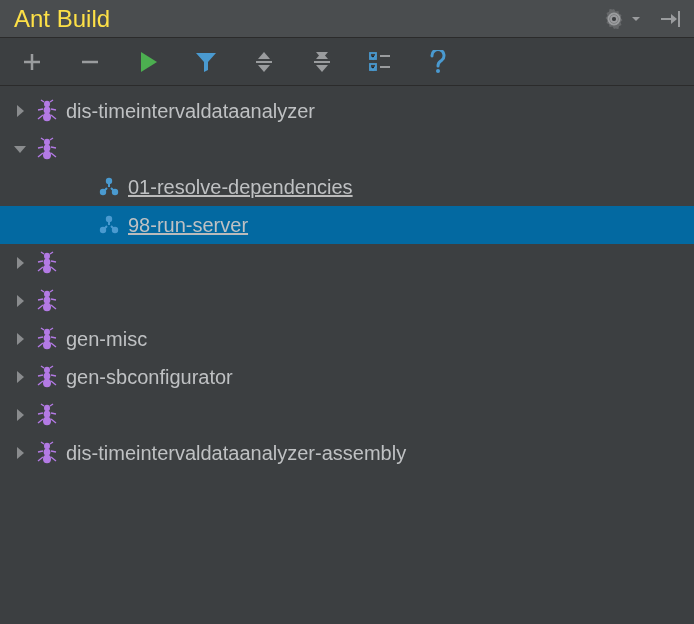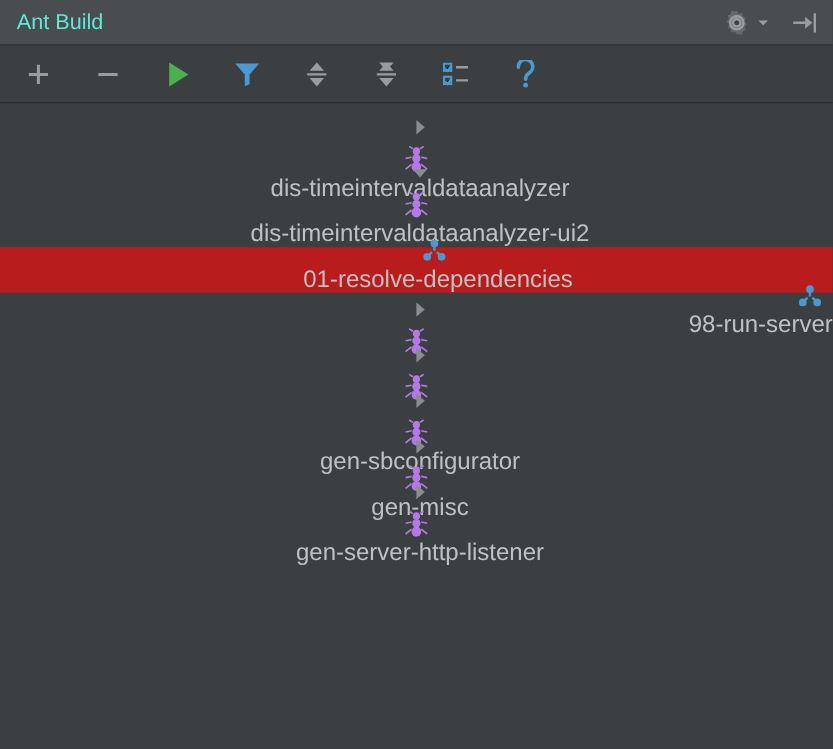--- a/index.html
+++ b/index.html
@@ -15,22 +15,22 @@
   .titlebar {
     height: 38px;
     background: #4a4d4f;
     display: flex;
     align-items: center;
     justify-content: space-between;
     padding: 0 10px 0 14px;
     border-bottom: 1px solid #2b2b2b;
   }
   .titlebar-title {
-    color: #5eead4;
-    font-size: 18px;
+    color: #fde047;
+    font-size: 24px;
   }
   .titlebar-actions {
     display: flex;
     align-items: center;
     gap: 16px;
   }
   .toolbar {
     height: 48px;
     display: flex;
     align-items: center;
@@ -48,25 +48,23 @@
   }
   .tree {
     padding-top: 6px;
   }
   .row {
     height: 38px;
     display: flex;
     align-items: center;
     padding-left: 6px;
     cursor: pointer;
-    flex-direction: column;
   }
   .row.selected {
-    background: #b91c1c;
-    align-items: flex-end;
+    background: #0369a1;
   }
   .arrow {
     width: 28px;
     height: 28px;
     display: flex;
     align-items: center;
     justify-content: center;
     flex-shrink: 0;
   }
   .arrow.hidden { visibility: hidden; }
@@ -77,21 +75,21 @@
     align-items: center;
     justify-content: center;
     margin-right: 6px;
     flex-shrink: 0;
   }
   .node-label {
     color: #bfc1c3;
     font-size: 20px;
     white-space: nowrap;
   }
-  .child { padding-left: 36px; }
+  .child { padding-left: 68px; text-decoration: underline; }
   svg { display: block; }
 </style>
 </head>
 <body>
 
 <div class="titlebar">
   <span class="titlebar-title">Ant Build</span>
   <div class="titlebar-actions">
     <span class="tool-icon">
       <svg width="20" height="20" viewBox="0 0 20 20">
@@ -194,21 +192,20 @@
         </svg>
       </span>
       <span class="node-icon">
         <svg width="22" height="24" viewBox="0 0 22 24">
           <ellipse cx="11" cy="5" rx="3" ry="3.2" fill="#b37ae4"></ellipse>
           <ellipse cx="11" cy="11" rx="3.4" ry="3.6" fill="#b37ae4"></ellipse>
           <ellipse cx="11" cy="18" rx="4" ry="4.2" fill="#b37ae4"></ellipse>
           <path stroke="#b37ae4" stroke-width="1.4" fill="none" d="M8 3l-3-2M14 3l3-2M7 10l-5 1M15 10l5 1M7 16l-5 4M15 16l5 4"></path>
         </svg>
       </span>
-      <span class="node-label">dis-timeintervaldataanalyzer-ui2</span>
     </div>
     <div class="row child">
       <span class="arrow hidden"></span>
       <span class="node-icon">
         <svg width="22" height="20" viewBox="0 0 22 20">
           <circle cx="11" cy="4" r="3.2" fill="#4a9ad0"></circle>
           <circle cx="5" cy="15" r="3.2" fill="#4a9ad0"></circle>
           <circle cx="17" cy="15" r="3.2" fill="#4a9ad0"></circle>
           <path stroke="#4a9ad0" stroke-width="2" d="M11 6v4M9 11l-3 3M13 11l3 3"></path>
         </svg>
@@ -264,47 +261,62 @@
         </svg>
       </span>
       <span class="node-icon">
         <svg width="22" height="24" viewBox="0 0 22 24">
           <ellipse cx="11" cy="5" rx="3" ry="3.2" fill="#b37ae4"></ellipse>
           <ellipse cx="11" cy="11" rx="3.4" ry="3.6" fill="#b37ae4"></ellipse>
           <ellipse cx="11" cy="18" rx="4" ry="4.2" fill="#b37ae4"></ellipse>
           <path stroke="#b37ae4" stroke-width="1.4" fill="none" d="M8 3l-3-2M14 3l3-2M7 10l-5 1M15 10l5 1M7 16l-5 4M15 16l5 4"></path>
         </svg>
       </span>
+      <span class="node-label">gen-misc</span>
+    </div>
+    <div class="row">
+      <span class="arrow">
+        <svg width="14" height="14" viewBox="0 0 14 14">
+          <path fill="#8a8c8e" d="M4 1l7 6-7 6z"></path>
+        </svg>
+      </span>
+      <span class="node-icon">
+        <svg width="22" height="24" viewBox="0 0 22 24">
+          <ellipse cx="11" cy="5" rx="3" ry="3.2" fill="#b37ae4"></ellipse>
+          <ellipse cx="11" cy="11" rx="3.4" ry="3.6" fill="#b37ae4"></ellipse>
+          <ellipse cx="11" cy="18" rx="4" ry="4.2" fill="#b37ae4"></ellipse>
+          <path stroke="#b37ae4" stroke-width="1.4" fill="none" d="M8 3l-3-2M14 3l3-2M7 10l-5 1M15 10l5 1M7 16l-5 4M15 16l5 4"></path>
+        </svg>
+      </span>
       <span class="node-label">gen-sbconfigurator</span>
     </div>
     <div class="row">
       <span class="arrow">
         <svg width="14" height="14" viewBox="0 0 14 14">
           <path fill="#8a8c8e" d="M4 1l7 6-7 6z"></path>
         </svg>
       </span>
       <span class="node-icon">
         <svg width="22" height="24" viewBox="0 0 22 24">
           <ellipse cx="11" cy="5" rx="3" ry="3.2" fill="#b37ae4"></ellipse>
           <ellipse cx="11" cy="11" rx="3.4" ry="3.6" fill="#b37ae4"></ellipse>
           <ellipse cx="11" cy="18" rx="4" ry="4.2" fill="#b37ae4"></ellipse>
           <path stroke="#b37ae4" stroke-width="1.4" fill="none" d="M8 3l-3-2M14 3l3-2M7 10l-5 1M15 10l5 1M7 16l-5 4M15 16l5 4"></path>
         </svg>
       </span>
-      <span class="node-label">gen-misc</span>
-    </div>
-    <div class="row">
-      <span class="arrow">
-        <svg width="14" height="14" viewBox="0 0 14 14">
-          <path fill="#8a8c8e" d="M4 1l7 6-7 6z"></path>
-        </svg>
-      </span>
-      <span class="node-icon">
-        <svg width="22" height="24" viewBox="0 0 22 24">
-          <ellipse cx="11" cy="5" rx="3" ry="3.2" fill="#b37ae4"></ellipse>
-          <ellipse cx="11" cy="11" rx="3.4" ry="3.6" fill="#b37ae4"></ellipse>
-          <ellipse cx="11" cy="18" rx="4" ry="4.2" fill="#b37ae4"></ellipse>
-          <path stroke="#b37ae4" stroke-width="1.4" fill="none" d="M8 3l-3-2M14 3l3-2M7 10l-5 1M15 10l5 1M7 16l-5 4M15 16l5 4"></path>
-        </svg>
-      </span>
-      <span class="node-label">gen-server-http-listener</span>
+    </div>
+    <div class="row">
+      <span class="arrow">
+        <svg width="14" height="14" viewBox="0 0 14 14">
+          <path fill="#8a8c8e" d="M4 1l7 6-7 6z"></path>
+        </svg>
+      </span>
+      <span class="node-icon">
+        <svg width="22" height="24" viewBox="0 0 22 24">
+          <ellipse cx="11" cy="5" rx="3" ry="3.2" fill="#b37ae4"></ellipse>
+          <ellipse cx="11" cy="11" rx="3.4" ry="3.6" fill="#b37ae4"></ellipse>
+          <ellipse cx="11" cy="18" rx="4" ry="4.2" fill="#b37ae4"></ellipse>
+          <path stroke="#b37ae4" stroke-width="1.4" fill="none" d="M8 3l-3-2M14 3l3-2M7 10l-5 1M15 10l5 1M7 16l-5 4M15 16l5 4"></path>
+        </svg>
+      </span>
+      <span class="node-label">dis-timeintervaldataanalyzer-assembly</span>
     </div>
   </div>
 
 </body></html>

